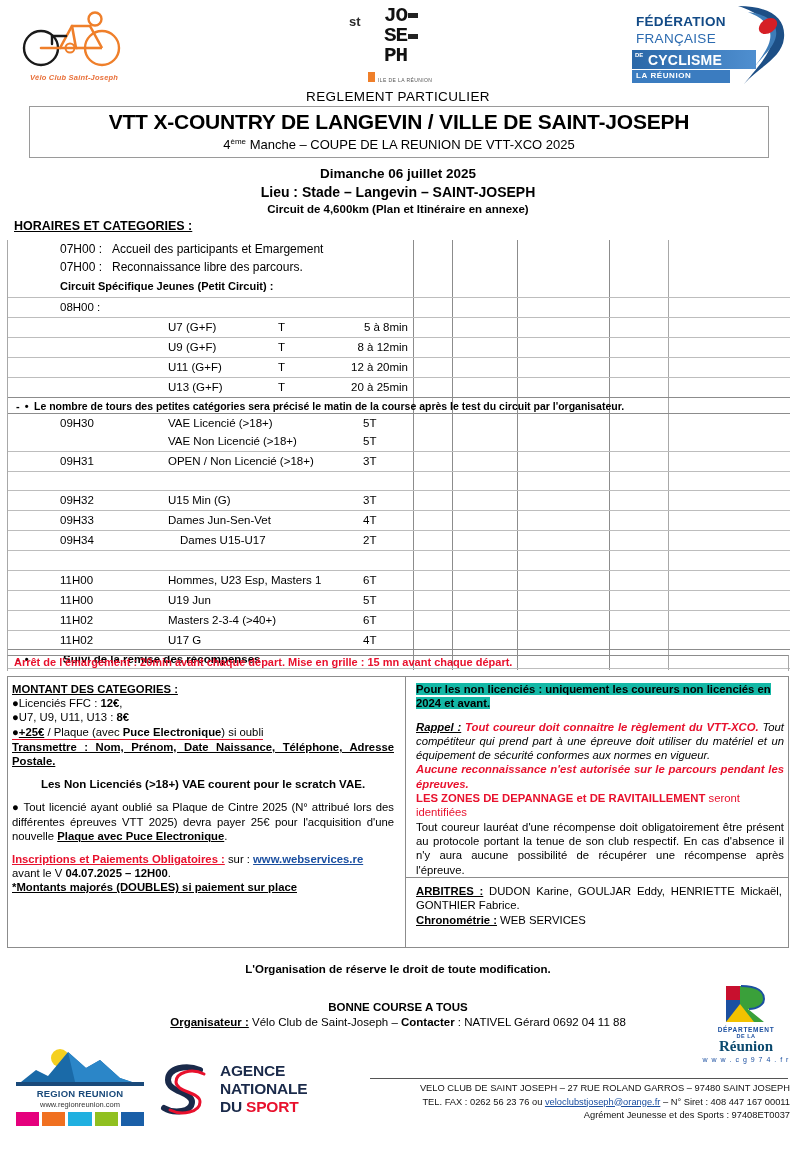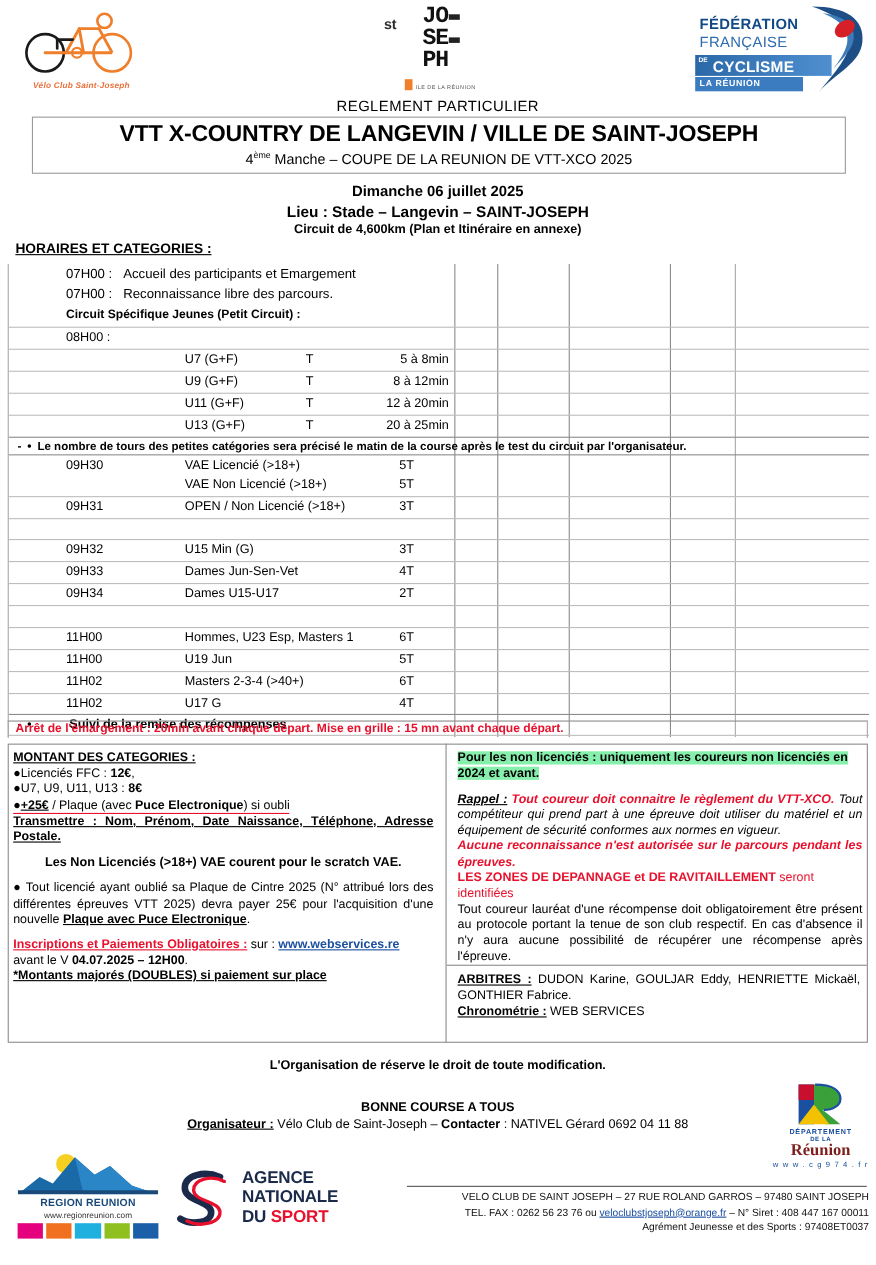--- a/index.html
+++ b/index.html
@@ -91,21 +91,21 @@
   .colsplit{position:absolute;left:405px;top:676px;width:1px;height:272px;background:#8c8c8c;}
 
   .lcol{position:absolute;left:12px;top:682px;width:382px;font-size:11.3px;line-height:14.2px;}
   .rcol{position:absolute;left:416px;top:682px;width:368px;font-size:11.3px;line-height:14.3px;}
 
   .u{text-decoration:underline;}
   .b{font-weight:bold;}
   .i{font-style:italic;}
   .red{color:#e8112d;}
   .redu{color:#e8112d;text-decoration:underline;font-weight:bold;}
-  .hl{background:#86efac;margin-top:37px;}
+  .hl{background:#14b8a6;margin-top:37px;}
   .just{text-align:justify;}
   .center{text-align:center;}
   .sp{height:9px;}
   .redunderline{border-bottom:1px solid #e8112d;}
 
   .arb-sep{position:absolute;left:406px;top:877px;width:382px;height:1px;background:#8c8c8c;}
   .arb{position:absolute;left:416px;top:884px;width:366px;font-size:11.3px;line-height:14.3px;}
 
   
   .note1{position:absolute;left:0;top:963px;width:796px;text-align:center;
@@ -131,21 +131,21 @@
 
   .ans-text{position:absolute;left:62px;top:0;font-size:15.5px;font-weight:bold;
     line-height:18px;color:#1a2a4a;letter-spacing:-.2px;}
   .ans-sport{color:#e8112d;}
 
   .dept-txt1{position:absolute;left:0;top:44px;width:92px;text-align:center;
     font-size:6.5px;font-weight:bold;color:#1b4fa0;letter-spacing:.7px;}
   .dept-txt2{position:absolute;left:0;top:51px;width:92px;text-align:center;
     font-size:5.5px;font-weight:bold;color:#1b4fa0;letter-spacing:.5px;}
   .dept-reunion{position:absolute;left:0;top:56px;width:92px;text-align:center;
-    font-size:15px;font-weight:bold;color:#7f1d1d;font-family:"Liberation Serif",serif;}
+    font-size:15px;font-weight:bold;color:#0c4a6e;font-family:"Liberation Serif",serif;}
   .dept-url{position:absolute;left:0;top:74px;width:92px;text-align:center;
     font-size:7px;color:#1b4fa0;letter-spacing:1px;}
 
   .f-rule{position:absolute;left:370px;top:1078px;width:418px;height:1px;background:#555;}
   .f-lines{position:absolute;left:370px;top:1082px;width:420px;text-align:right;
     font-size:9.3px;line-height:13.5px;color:#111;}
   .f-lines a{color:#1b4fa0;text-decoration:underline;}
 </style>
 </head>
 <body>
@@ -287,21 +287,21 @@
       <span class="c-cat" style="top:3px;">U15 Min (G)</span>
       <span class="c-tours" style="top:3px;">3T</span>
     </div>
     <div class="srow bord" style="top:270px;">
       <span class="c-time" style="top:3px;">09H33</span>
       <span class="c-cat" style="top:3px;">Dames Jun-Sen-Vet</span>
       <span class="c-tours" style="top:3px;">4T</span>
     </div>
     <div class="srow bord" style="top:290px;">
       <span class="c-time" style="top:3px;">09H34</span>
-      <span class="c-cat" style="top:3px;">Dames U15-U17</span>
+      <span class="c-cat" style="top:3px;margin-left:12px;">Dames U15-U17</span>
       <span class="c-tours" style="top:3px;">2T</span>
     </div>
     <div class="srow bord" style="top:310px;"></div>
     <div class="srow bord" style="top:330px;">
       <span class="c-time" style="top:3px;">11H00</span>
       <span class="c-cat" style="top:3px;">Hommes, U23 Esp, Masters 1</span>
       <span class="c-tours" style="top:3px;">6T</span>
     </div>
     <div class="srow bord" style="top:350px;">
       <span class="c-time" style="top:3px;">11H00</span>

